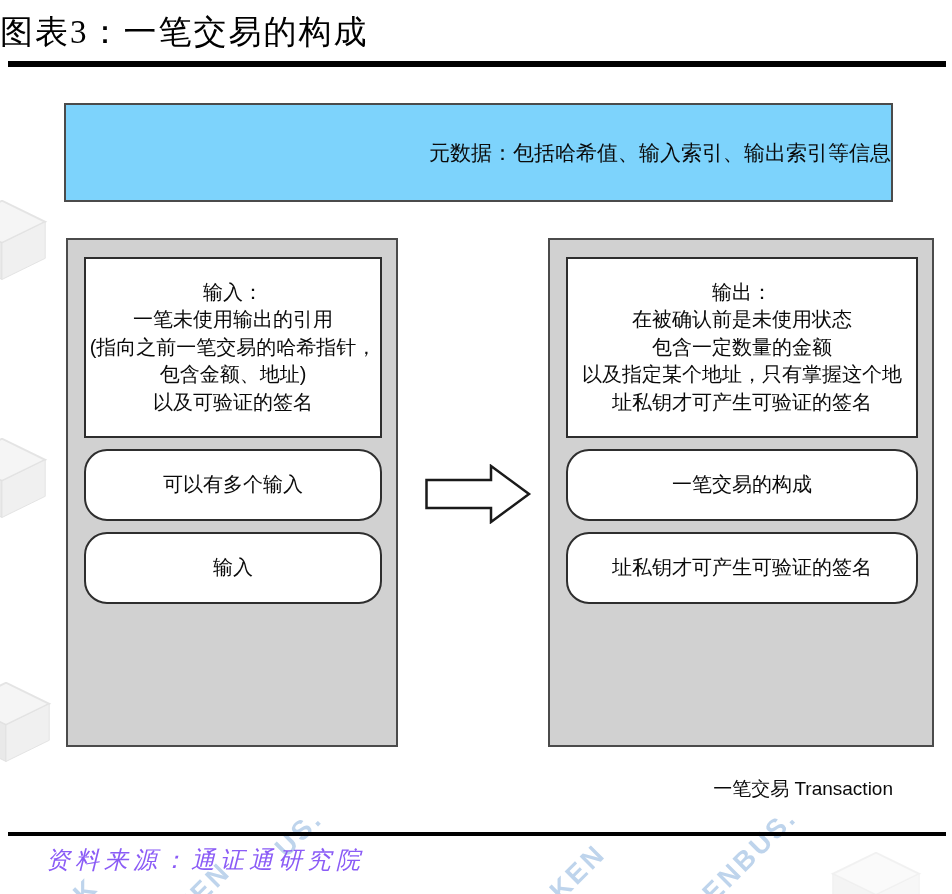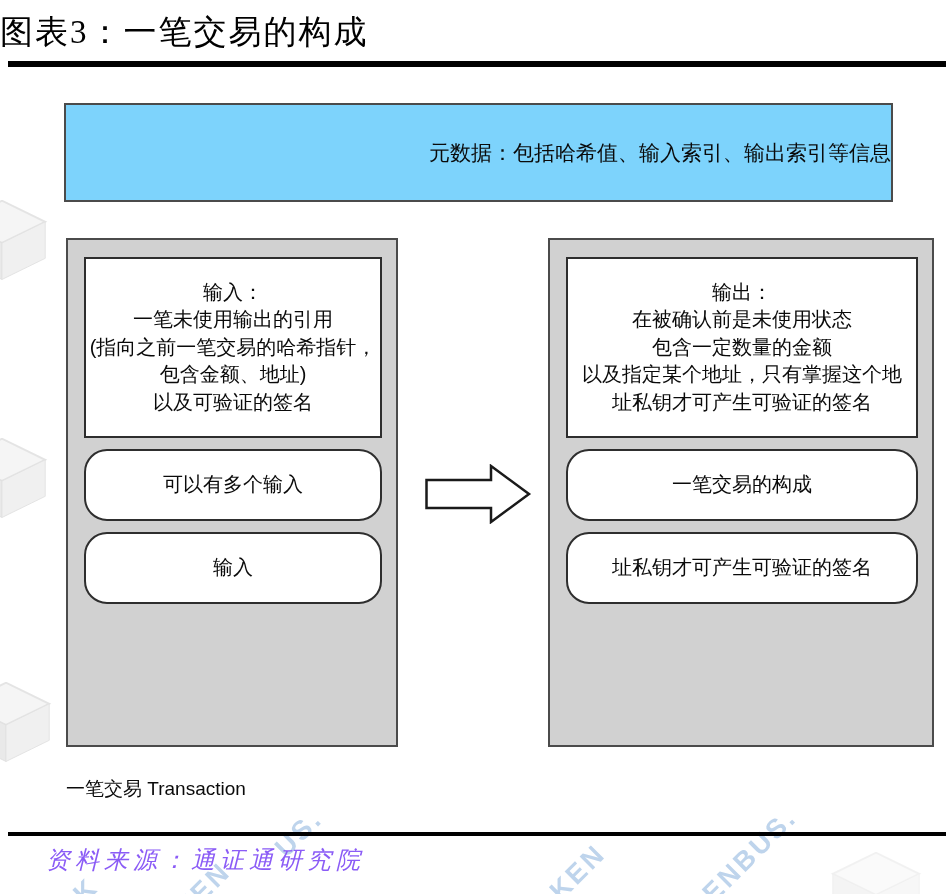--- a/index.html
+++ b/index.html
@@ -31,21 +31,21 @@
   .wbox{
     background:#fff;border:2px solid #2e2e2e;box-sizing:border-box;
     display:flex;align-items:center;justify-content:center;text-align:center;
     font-size:20px;line-height:1.38;white-space:pre-line;margin-bottom:11px;
   }
   .wbox-tall{height:181px;}
   .wbox-short{height:72px;border-radius:23px;}
   
   .flow-arrow{position:absolute;left:425px;top:464px;z-index:1;}
   
-  .caption{position:absolute;top:776px;left:66px;width:827px;text-align:left;font-size:19px;z-index:1;}
+  .caption{position:absolute;top:776px;left:66px;width:827px;text-align:right;font-size:19px;z-index:1;}
   .source{
     position:absolute;left:28px;top:844px;z-index:2;
     font-family:"Liberation Serif",serif;font-style:italic;font-size:24px;
     letter-spacing:5px;color:#8b5cf6;margin-left:18px;
   }
   
   .wm{position:absolute;z-index:0;}
   .wm-text{
     color:#bed4ec;font-weight:700;font-size:27px;letter-spacing:3px;
     transform:rotate(-45deg);transform-origin:center;white-space:nowrap;

